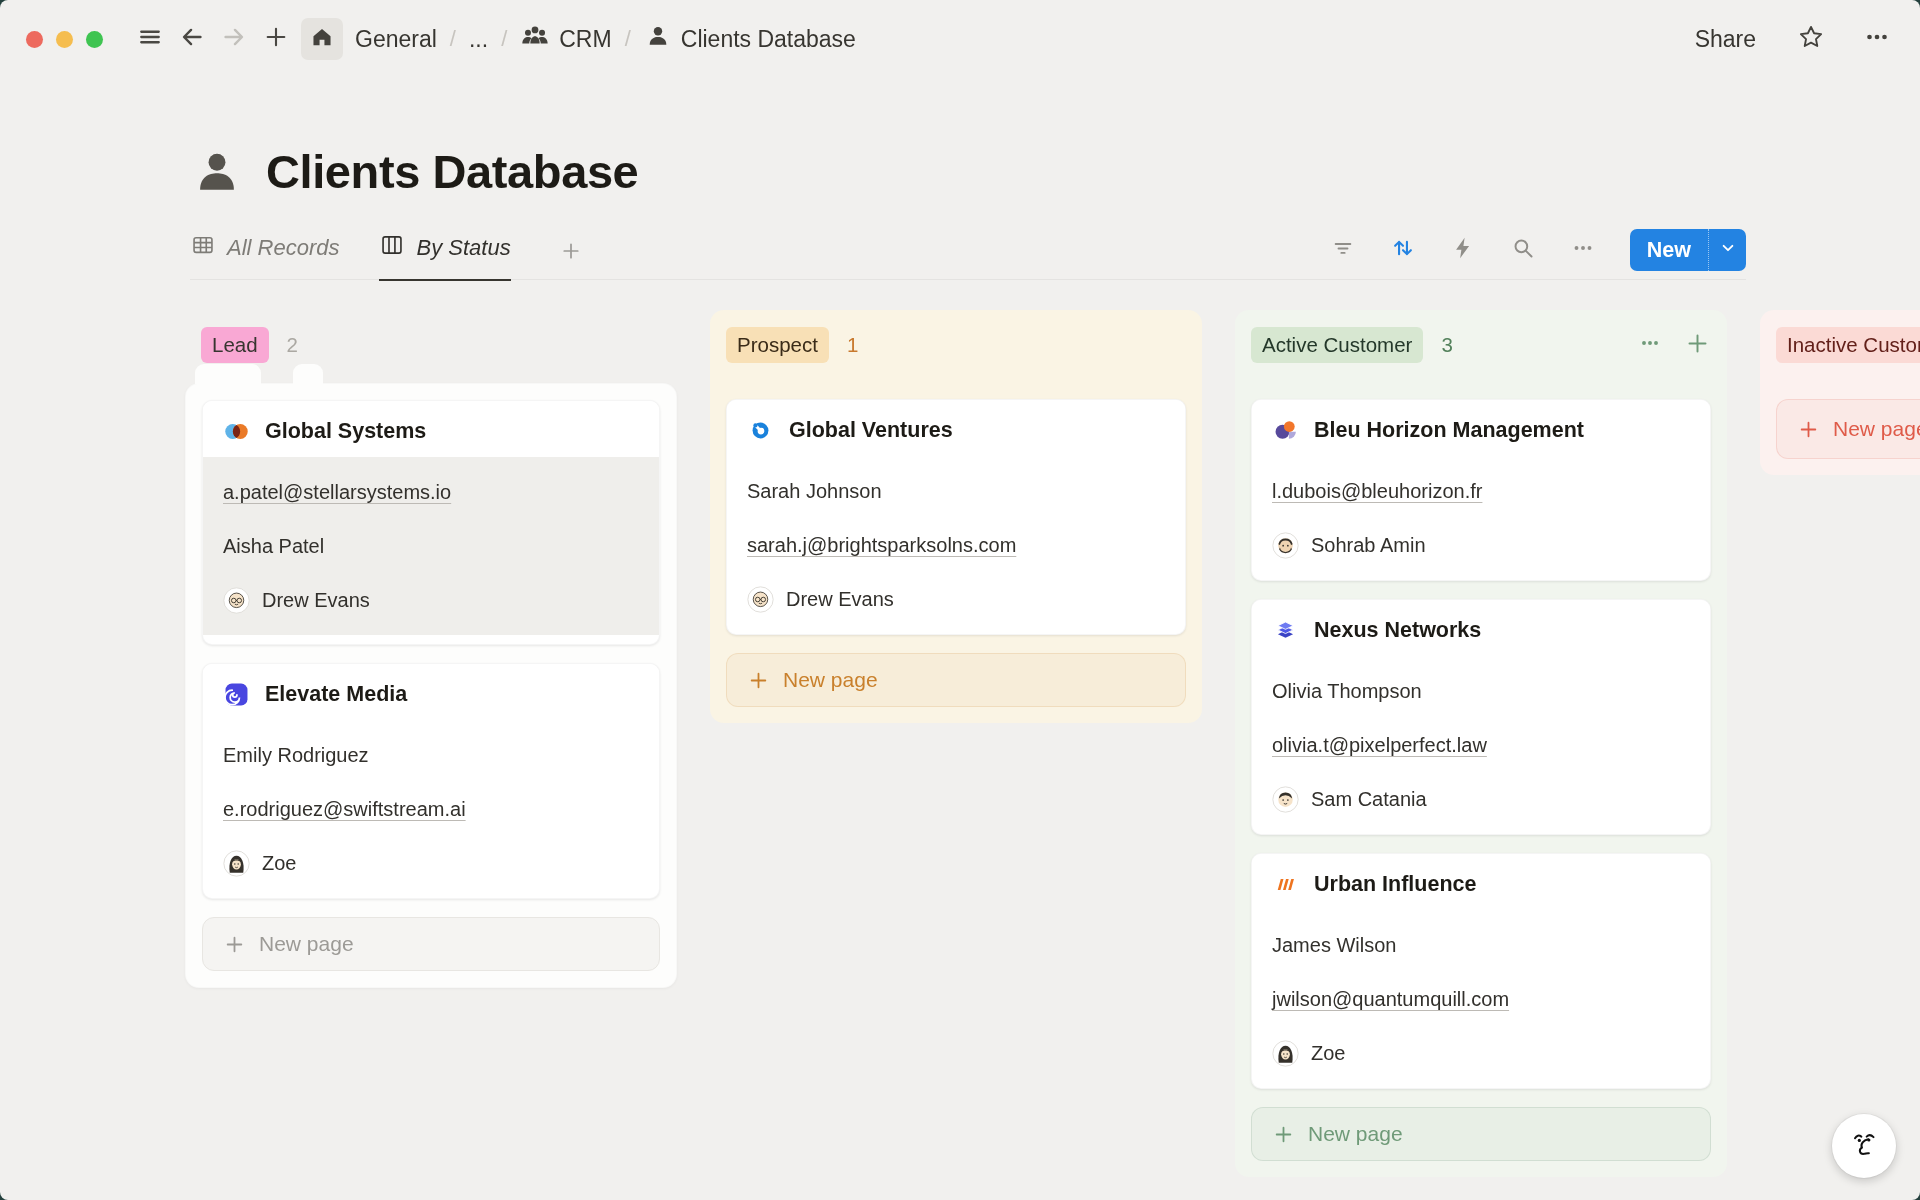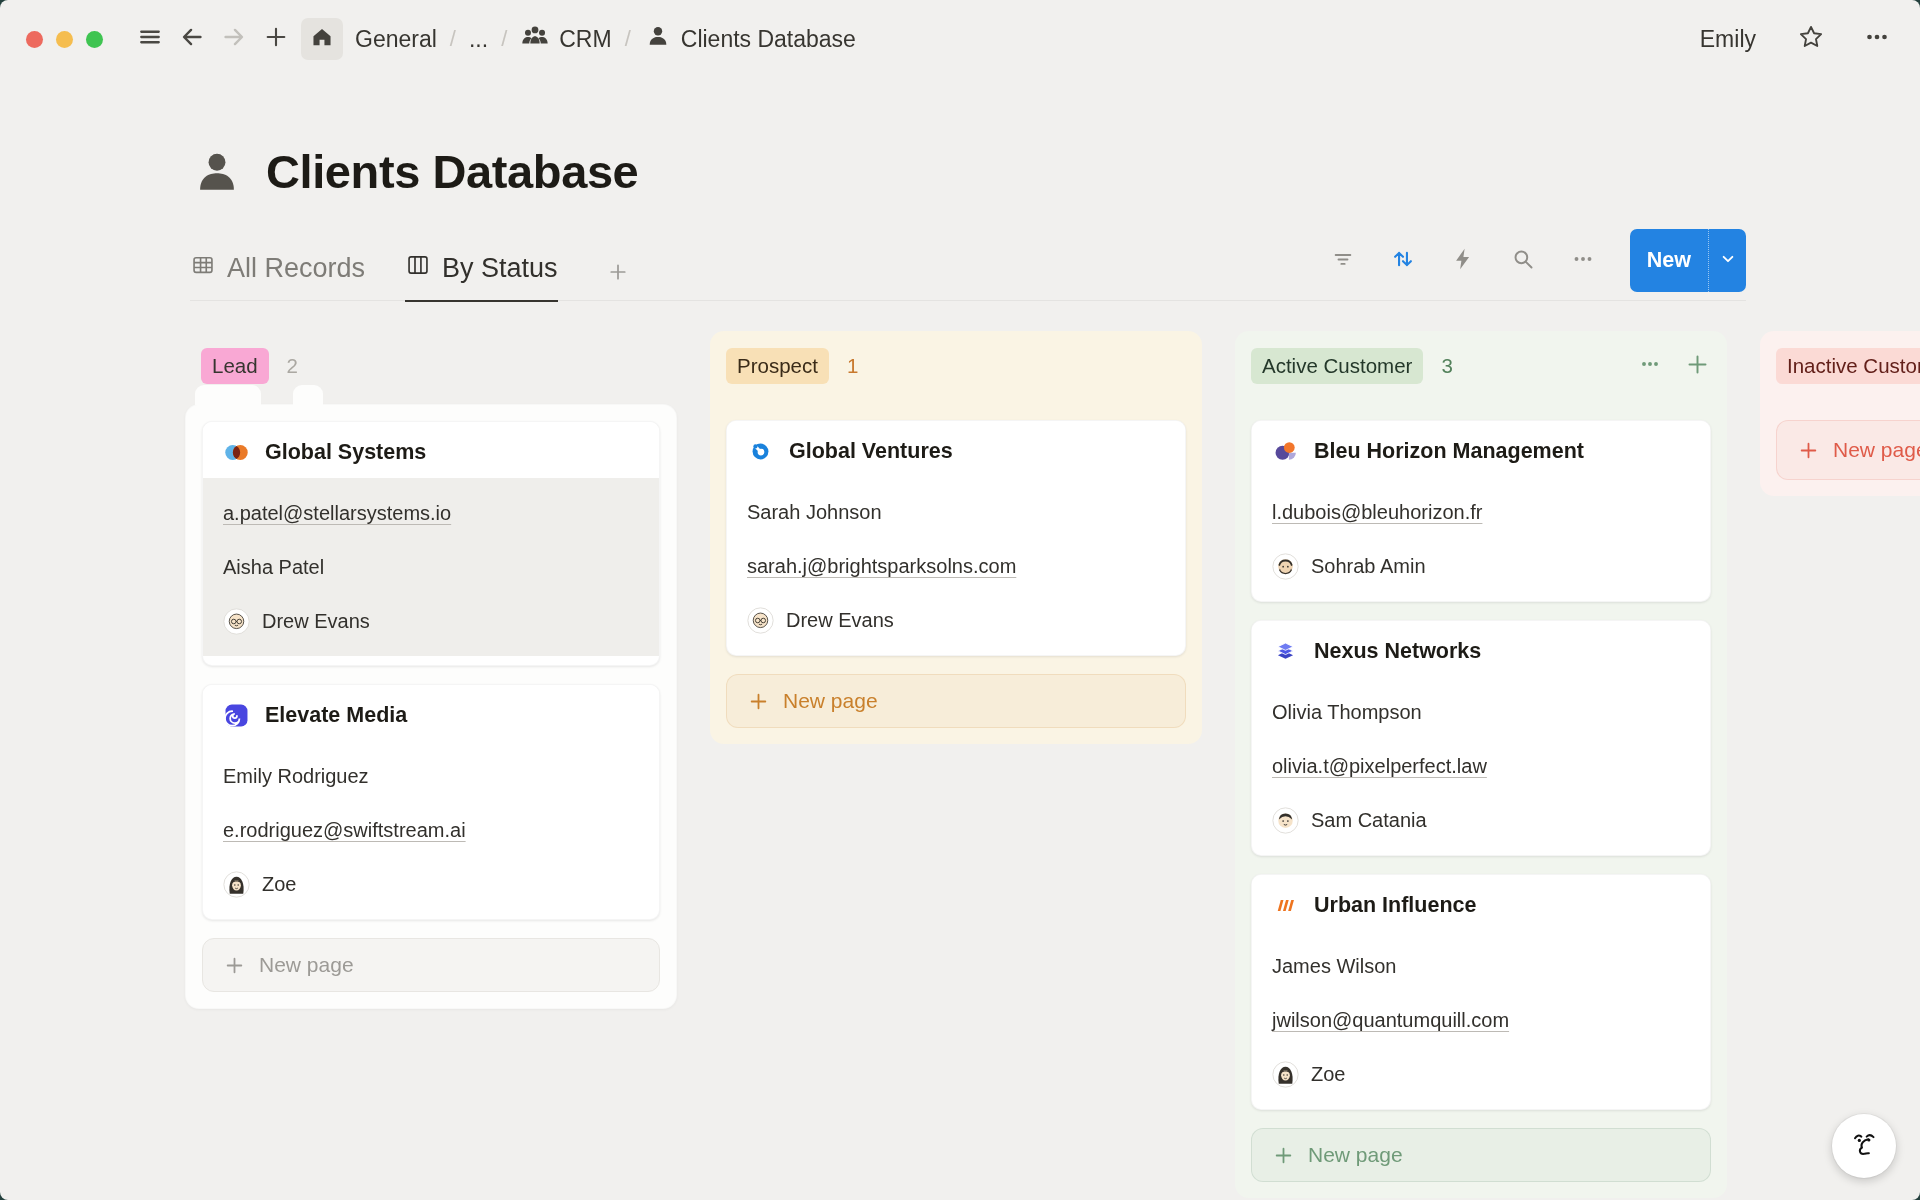--- a/index.html
+++ b/index.html
@@ -29,27 +29,27 @@
   .share{font-size:23px;padding:4px 6px;border-radius:6px;}
 
   
   .title-row{margin:66px 0 0 190px;display:flex;align-items:center;gap:22px;}
   .page-icon{color:#56534D;display:flex;}
   h1{margin:0;font-size:47px;font-weight:700;color:#1D1B16;letter-spacing:-0.4px;}
 
   
   .controls-row{margin:30px 174px 0 190px;display:flex;align-items:flex-end;border-bottom:1px solid rgba(0,0,0,0.05);}
   .tabs{display:flex;gap:40px;align-items:flex-end;}
-  .tab{display:flex;align-items:center;gap:11px;font-size:27px;color:#7E7C77;padding-bottom:15px;}
+  .tab{display:flex;align-items:center;gap:11px;font-size:22px;color:#7E7C77;padding-bottom:15px;font-style:italic;}
   .tab.active{color:#32302C;font-weight:500;border-bottom:2.5px solid #37352F;margin-bottom:-1.5px;}
   .tab-add{color:#9C9A96;padding-bottom:12px;margin-left:8px;display:flex;}
   .view-controls{margin-left:auto;display:flex;align-items:center;gap:30px;padding-bottom:8px;color:#908E89;}
   .vc-icon{display:flex;align-items:center;justify-content:center;width:30px;height:30px;}
   .vc-icon.blue{color:#2383E2;}
-  .new-btn{display:flex;align-items:stretch;background:#2383E2;border-radius:7px;height:63px;color:#fff;overflow:hidden;margin-left:2px;}
+  .new-btn{display:flex;align-items:stretch;background:#2383E2;border-radius:7px;height:42px;color:#fff;overflow:hidden;margin-left:2px;}
   .new-btn .nb-label{display:flex;align-items:center;padding:0 17px;font-size:21.5px;font-weight:700;}
   .new-btn .nb-chev{width:37px;display:flex;align-items:center;justify-content:center;border-left:1px dotted rgba(255,255,255,0.55);}
 
   
   .board{display:flex;gap:33px;margin:30px 0 0 185px;align-items:flex-start;}
   .column{width:492px;flex:none;border-radius:14px;padding:16px;box-sizing:border-box;}
   .col-header{display:flex;align-items:center;height:38px;position:relative;margin-bottom:35px;}
   .pill{font-size:20.5px;font-weight:500;padding:4px 11px;border-radius:6px;white-space:nowrap;line-height:28px;}
   .count{font-size:20.5px;font-weight:500;margin-left:18px;}
   .header-actions{margin-left:auto;display:flex;align-items:center;gap:22px;}
@@ -177,21 +177,21 @@
           <svg width="28" height="28" viewBox="0 0 32 32" fill="#44423D">
             <circle cx="16" cy="10.5" r="4.8"></circle>
             <path d="M6.5 26 C6.5 19 11.5 17 16 17 C20.5 17 25.5 19 25.5 26 Z"></path>
           </svg>
         </span>
         <span>Clients Database</span>
       </span>
     </div>
 
     <div class="topbar-right">
-      <span class="share">Emily</span>
+      <span class="share">Share</span>
       <span class="tb-btn" style="width:34px">
         <span>
           <svg width="30" height="30" viewBox="0 0 32 32">
               <path d="M16 5.2 L19.3 12 L26.8 13 L21.3 18.2 L22.7 25.6 L16 22 L9.3 25.6 L10.7 18.2 L5.2 13 L12.7 12 Z" fill="none" stroke="#44423D" stroke-width="2" stroke-linejoin="round"></path>
             </svg>
         </span>
       </span>
       <span class="tb-btn" style="width:34px">
         <span>
           <svg width="30" height="30" viewBox="0 0 32 32" fill="#44423D">

